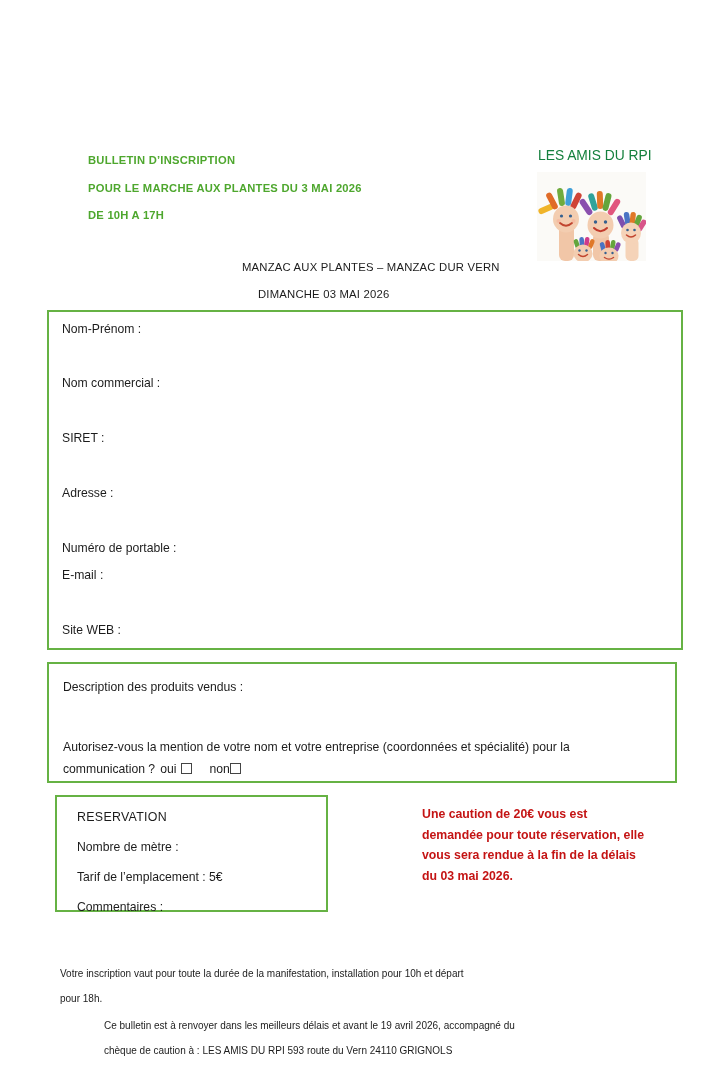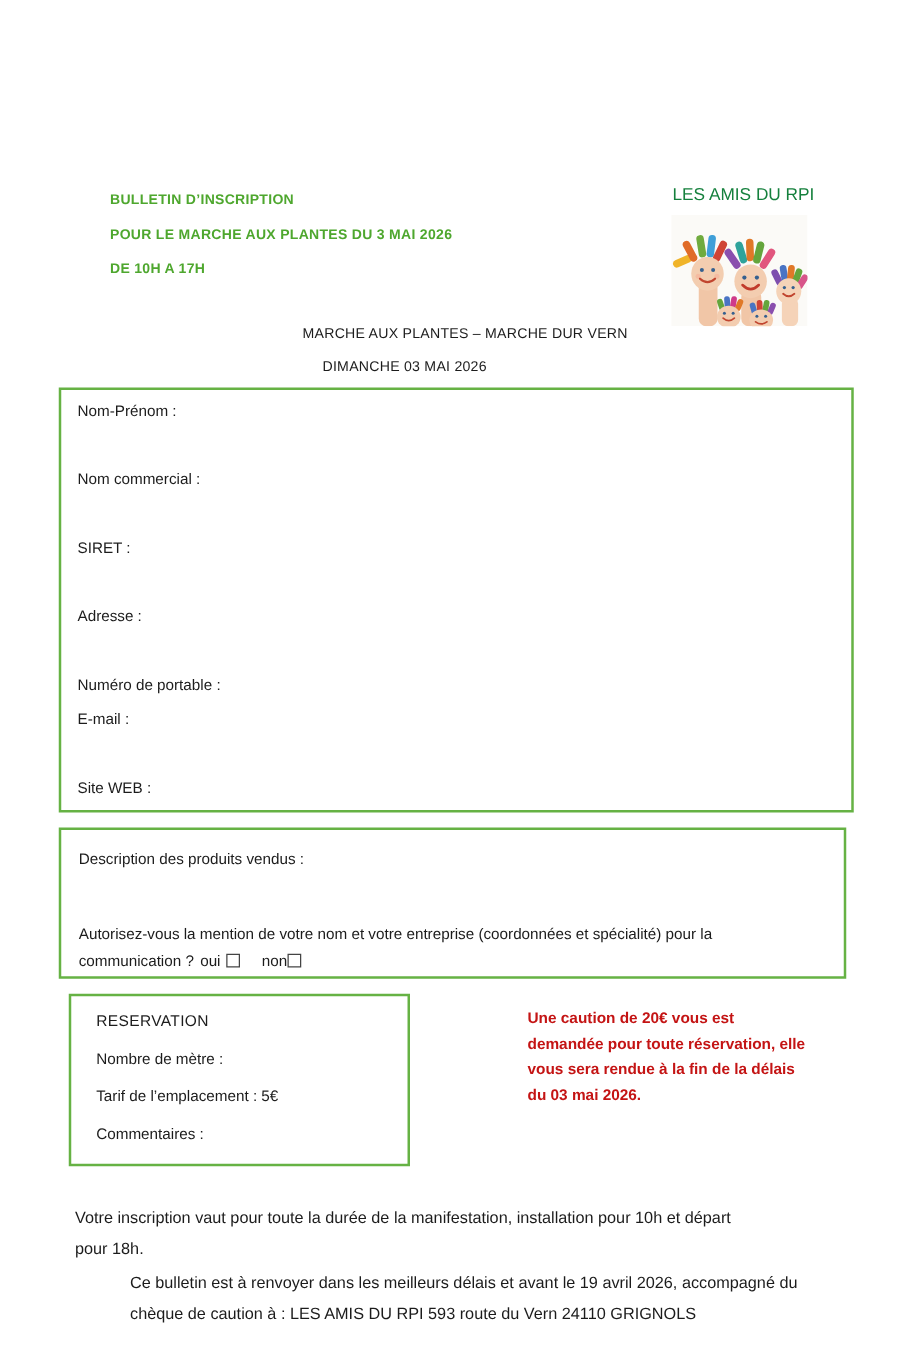--- a/index.html
+++ b/index.html
@@ -27,21 +27,21 @@
   .hands-img{left:537px;top:172px;width:109px;height:89px;}
 
   
   .event-title{left:242px;top:261px;font-size:11.3px;letter-spacing:.2px;}
   .event-date{left:258px;top:288px;font-size:11.3px;letter-spacing:.2px;}
 
   
   .gbox{border:2px solid var(--box-border);background:#fff;}
   .box-identity{left:47px;top:310px;width:636px;height:340px;}
   .box-products{left:47px;top:662px;width:630px;height:121px;}
-  .box-reservation{left:55px;top:795px;width:273px;height:138px;}
+  .box-reservation{left:55px;top:795px;width:273px;height:117px;}
 
   .field{position:absolute;left:13px;font-size:12.2px;}
   .f0{top:10px;} .f1{top:64px;} .f2{top:119px;} .f3{top:174px;}
   .f4{top:229px;} .f5{top:256px;} .f6{top:311px;}
 
   .desc-label{position:absolute;left:14px;top:16px;font-size:12.2px;}
   .auth-line1{position:absolute;left:14px;top:76px;font-size:12.2px;text-align:center;}
   .auth-line2{position:absolute;left:14px;top:98px;font-size:12.2px;display:flex;align-items:center;}
   .auth-line2 .word{margin-right:5px;}
   .checkbox{display:inline-block;width:11px;height:11px;border:1.2px solid #444;
@@ -50,21 +50,21 @@
 
   .resv-title{position:absolute;left:20px;top:13px;font-size:12.4px;letter-spacing:.3px;}
   .r0{top:43px;} .r1{top:73px;} .r2{top:103px;}
   .resv-field{position:absolute;left:20px;font-size:12.2px;}
 
   
   .caution{left:422px;top:804px;width:268px;color:var(--red-text);
     font-weight:bold;font-size:12.3px;line-height:20.5px;}
 
   
-  .footer-para{left:60px;width:620px;font-size:13px;line-height:25px;}
+  .footer-para{left:60px;width:620px;font-size:10px;line-height:25px;}
   .fp1{top:961px;} .fp2{top:1013px;margin-left:44px;}
 </style>
 </head>
 <body>
 
 <div class="abs green-header">
   <div class="nowrap">BULLETIN D’INSCRIPTION</div>
   <div class="nowrap">POUR LE MARCHE AUX PLANTES DU 3 MAI 2026</div>
   <div class="nowrap">DE 10H A 17H</div>
 </div>
@@ -131,21 +131,21 @@
     <rect x="68.5" y="68" width="4.6" height="10" rx="2.3" fill="#cf4436" transform="rotate(-3 70.8 73)"></rect>
     <rect x="73.5" y="68" width="4.6" height="10" rx="2.3" fill="#64a53c" transform="rotate(10 75.8 73)"></rect>
     <rect x="78" y="70" width="4.6" height="10" rx="2.3" fill="#8a4fae" transform="rotate(23 80.3 75)"></rect>
     <ellipse cx="72" cy="84" rx="9.5" ry="8.5" fill="#f3cdb0"></ellipse>
     <circle cx="68.5" cy="81" r="1.2" fill="#35608f"></circle>
     <circle cx="75.5" cy="81" r="1.2" fill="#35608f"></circle>
     <path d="M67.5 85.5 Q72 88.8 76.5 85.5" stroke="#c1452f" stroke-width="1.4" fill="none" stroke-linecap="round"></path>
   </g>
 </svg>
 
-<div class="abs event-title nowrap">MARCHE AUX PLANTES – MARCHE DUR VERN</div>
+<div class="abs event-title nowrap">MANZAC AUX PLANTES – MANZAC DUR VERN</div>
 <div class="abs event-date nowrap">DIMANCHE 03 MAI 2026</div>
 
 <div class="abs gbox box-identity">
   <div class="field f0 nowrap">Nom-Prénom :</div>
   <div class="field f1 nowrap">Nom commercial :</div>
   <div class="field f2 nowrap">SIRET :</div>
   <div class="field f3 nowrap">Adresse :</div>
   <div class="field f4 nowrap">Numéro de portable :</div>
   <div class="field f5 nowrap">E-mail :</div>
   <div class="field f6 nowrap">Site WEB :</div>

